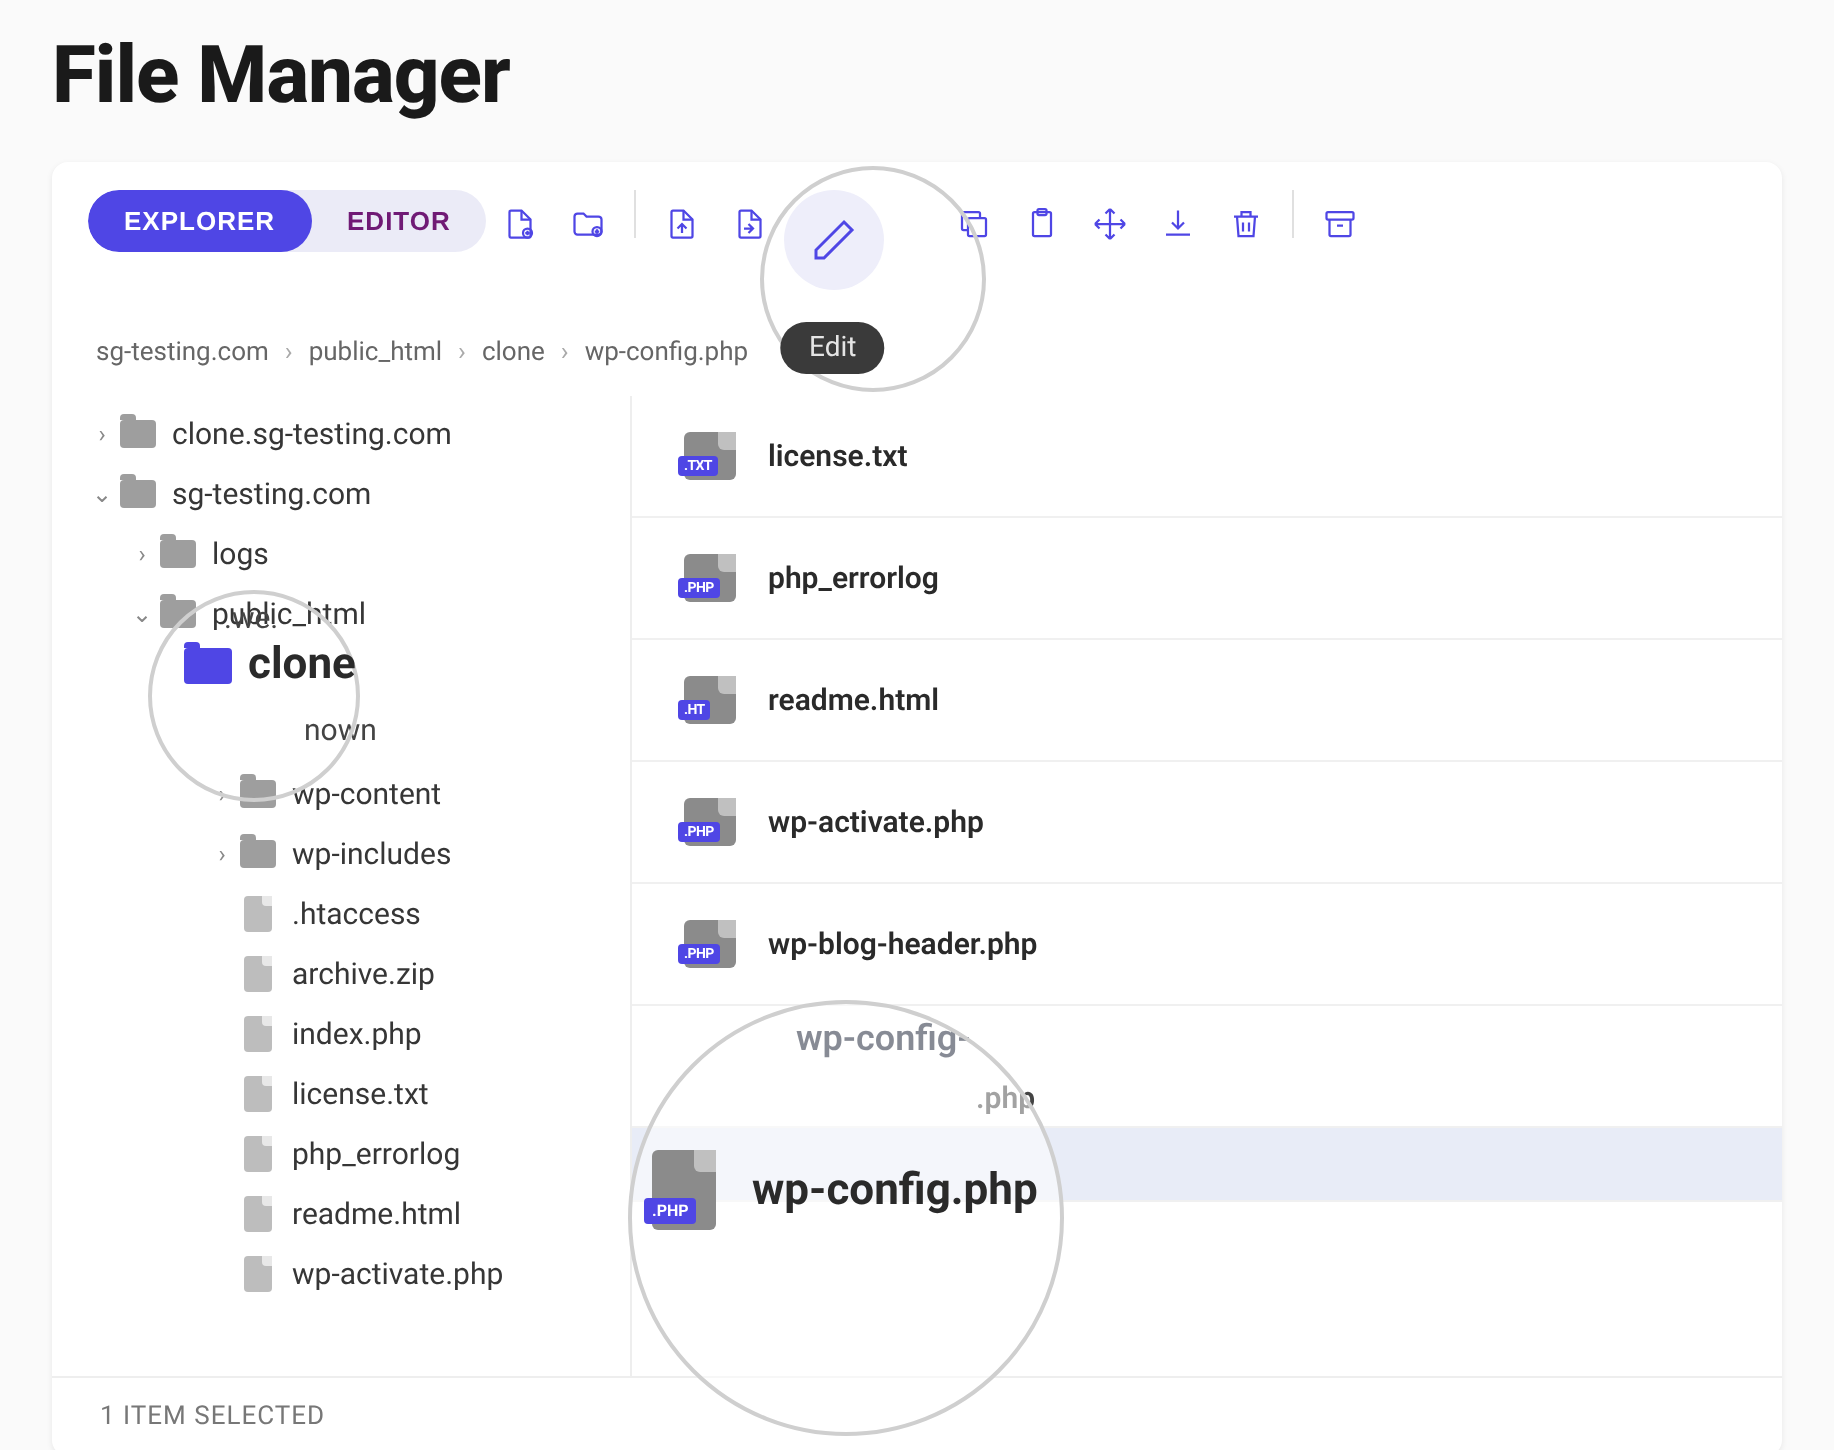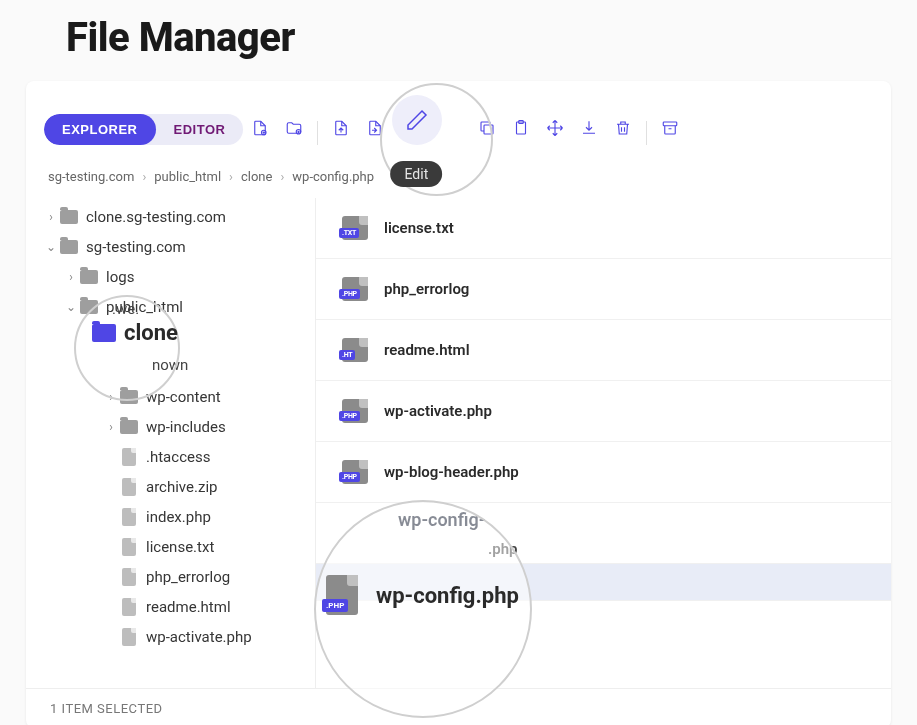--- a/index.html
+++ b/index.html
@@ -1,19 +1,19 @@
 <!DOCTYPE html>
 <html><head>
 <meta charset="utf-8">
 <style>
 * { box-sizing: border-box; margin: 0; padding: 0; }
 body { font-family: -apple-system, BlinkMacSystemFont, 'Segoe UI', Roboto, sans-serif; background: #fafafa; color: #333; width: 917px; height: 725px; overflow: hidden; }
-.page-title { font-size: 40px; font-weight: 800; color: #1a1a1a; padding: 14px 0 20px 26px; letter-spacing: -0.5px; margin-left: 40px; }
+.page-title { font-size: 40px; font-weight: 800; color: #1a1a1a; padding: 14px 0 20px 26px; letter-spacing: -0.5px; }
 .container { margin: 0 26px; background: #fff; border-radius: 8px; box-shadow: 0 1px 3px rgba(0,0,0,0.08); position: relative; }
-.toolbar { display: flex; align-items: flex-end; padding: 14px 18px; gap: 0; }
+.toolbar { display: flex; align-items: flex-start; padding: 14px 18px; gap: 0; }
 .pill-group { display: flex; background: #ebebf7; border-radius: 20px; overflow: hidden; }
 .pill { padding: 8px 18px; font-size: 13px; font-weight: 700; letter-spacing: 0.5px; cursor: pointer; border: none; background: transparent; }
 .pill.active { background: #4f46e5; color: #fff; border-radius: 20px; }
 .pill.inactive { color: #701a75; }
 .tool-icon { width: 34px; height: 34px; display: flex; align-items: center; justify-content: center; cursor: pointer; color: #4f46e5; border-radius: 6px; }
 .tool-icon svg { width: 18px; height: 18px; stroke: currentColor; fill: none; stroke-width: 1.5; }
 .divider { width: 1px; height: 24px; background: #e0e0e0; margin: 0 6px; }
 .edit-highlight { position: relative; }
 .edit-highlight .tool-icon { background: #eeeefa; border-radius: 50%; width: 50px; height: 50px; }
 .edit-highlight .tool-icon svg { width: 24px; height: 24px; }

